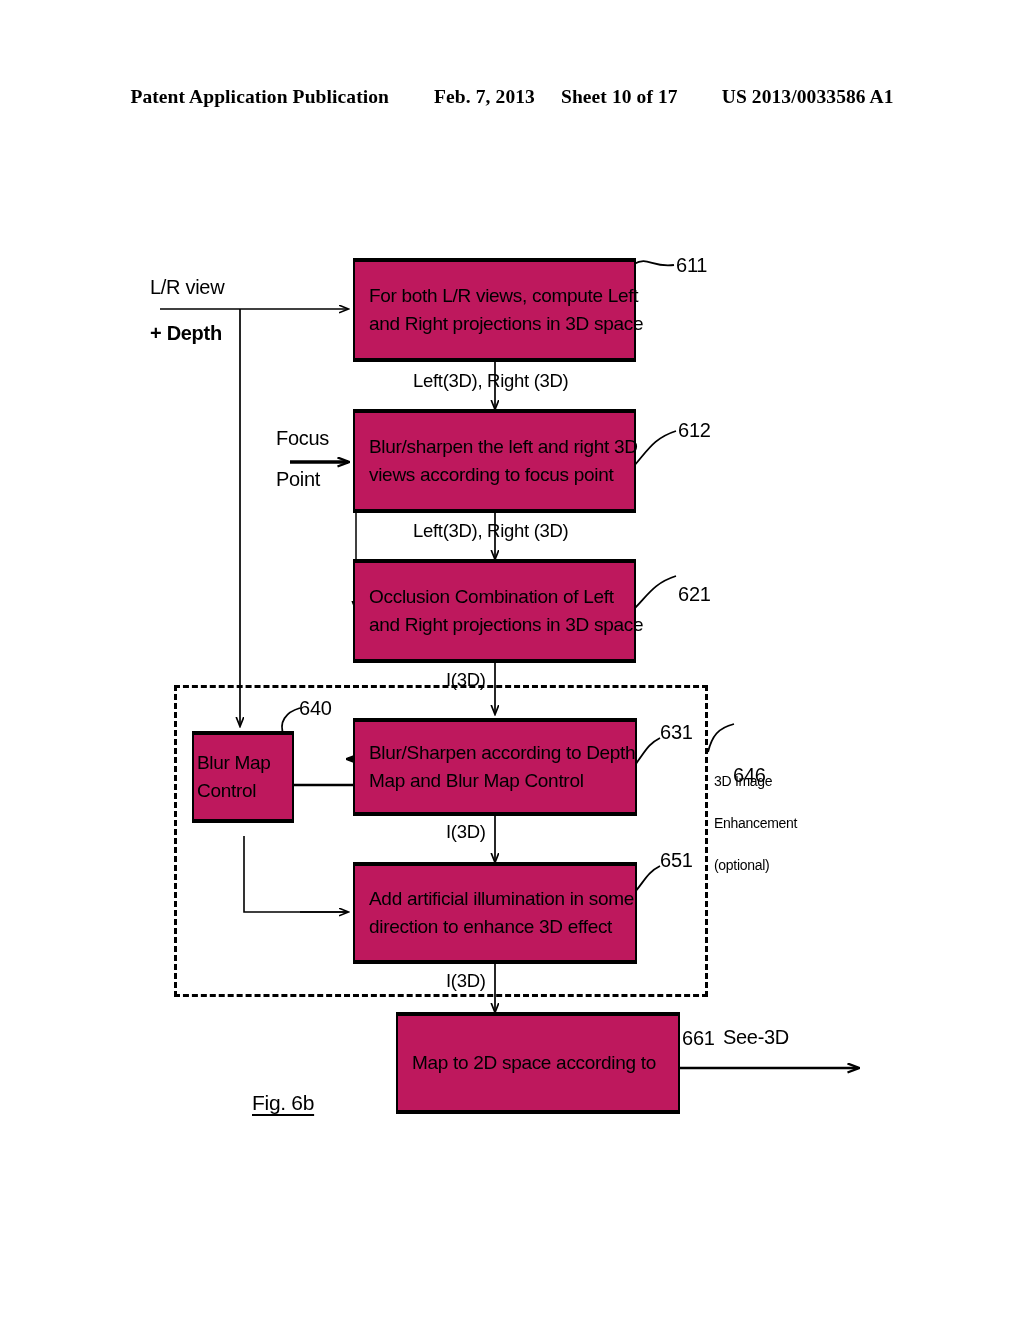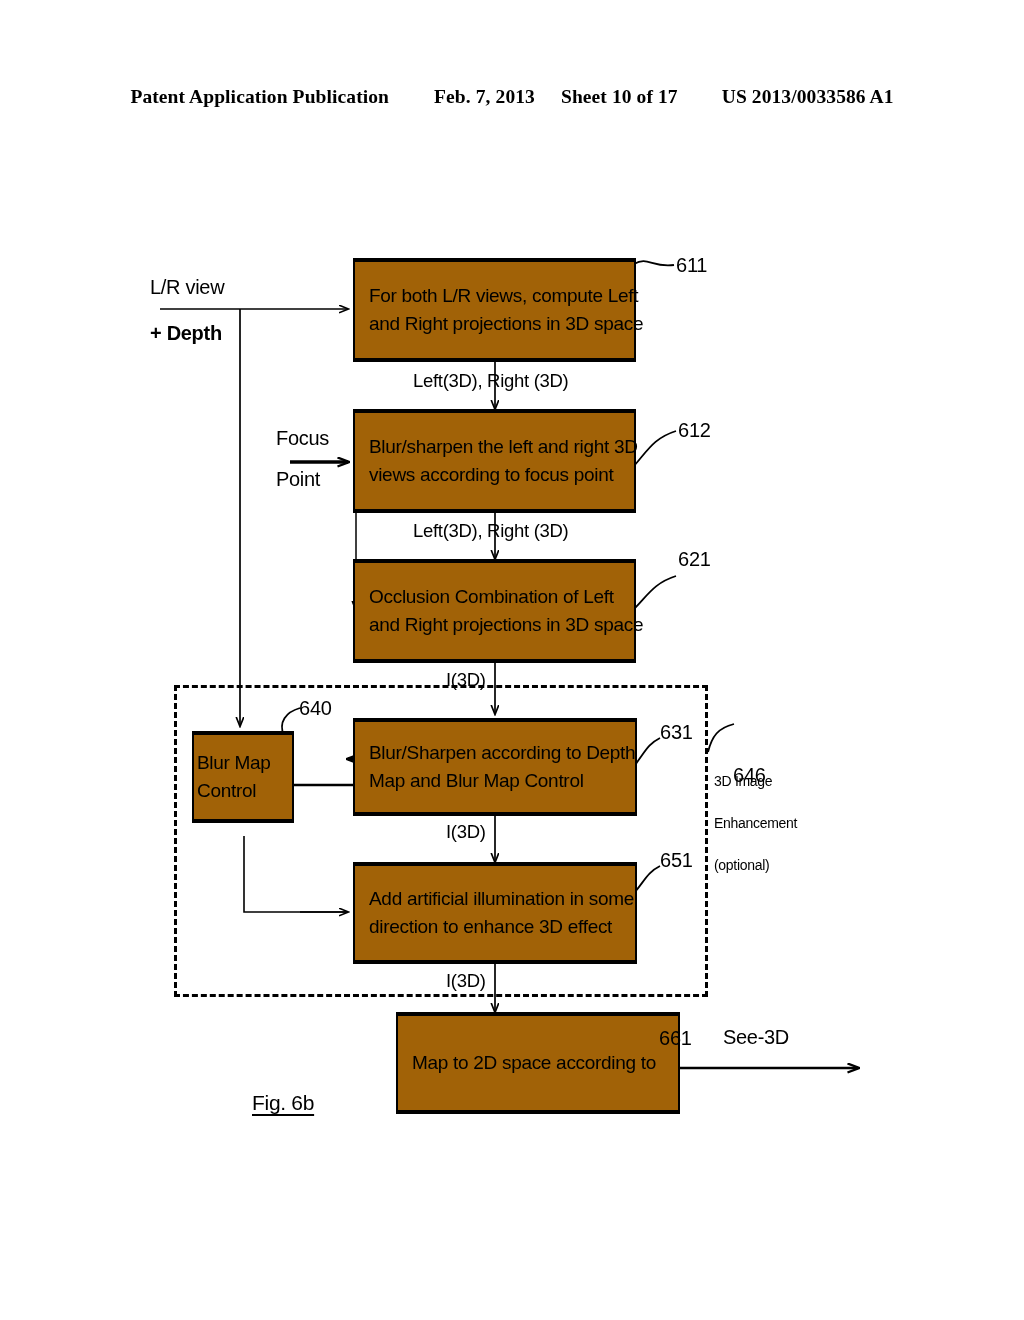--- a/index.html
+++ b/index.html
@@ -51,21 +51,21 @@
     top: 0;
     width: 1024px;
     height: 1320px;
     overflow: visible;
   }
 
   
   .pbox {
     position: absolute;
     box-sizing: border-box;
-    background: #a16207;
+    background: #be185d;
     border: 2px solid #000000;
     border-top-width: 4px;
     border-bottom-width: 4px;
     display: flex;
     flex-direction: column;
     justify-content: center;
     padding: 4px 12px 4px 14px;
   }
   .pbox .ln {
     font-family: "Liberation Sans", sans-serif;
@@ -217,21 +217,21 @@
     <div class="ln">views according to focus point</div>
   </div>
   <div class="reflabel" style="left:678px; top:418px;">612</div>
 
   <div class="flowlabel" style="left:413px; top:520px;">Left(3D), Right (3D)</div>
 
   <div class="pbox" style="left:353px; top:559px; width:283px; height:104px;">
     <div class="ln">Occlusion Combination of Left</div>
     <div class="ln">and Right projections in 3D space</div>
   </div>
-  <div class="reflabel" style="left:678px; top:547px;">621</div>
+  <div class="reflabel" style="left:678px; top:582px;">621</div>
 
   <div class="flowlabel" style="left:446px; top:669px;">I(3D)</div>
 
   <div class="pbox" style="left:192px; top:731px; width:102px; height:92px; padding-left:3px; padding-right:6px;">
     <div class="ln">Blur Map</div>
     <div class="ln">Control</div>
   </div>
   <div class="reflabel" style="left:299px; top:696px;">640</div>
 
   <div class="pbox" style="left:353px; top:718px; width:284px; height:98px;">
@@ -246,21 +246,21 @@
     <div class="ln">Add artificial illumination in some</div>
     <div class="ln">direction to enhance 3D effect</div>
   </div>
   <div class="reflabel" style="left:660px; top:848px;">651</div>
 
   <div class="flowlabel" style="left:446px; top:970px;">I(3D)</div>
 
   <div class="pbox" style="left:353px; top:1012px; width:284px; height:102px;margin-left:43px;">
     <div class="ln">Map to 2D space according to</div>
   </div>
-  <div class="reflabel" style="left:659px; top:1026px;">661</div>
+  <div class="reflabel" style="left:682px; top:1026px;">661</div>
 
   <div class="reflabel" style="left:733px; top:719px;margin-top:44px;">646</div>
   <div class="sidenote" style="left:714px; top:760px;">3D Image</div>
   <div class="sidenote" style="left:714px; top:802px;">Enhancement</div>
   <div class="sidenote" style="left:714px; top:844px;">(optional)</div>
 
   <div id="fig-caption">Fig. 6b</div>
 
 </div>
 

